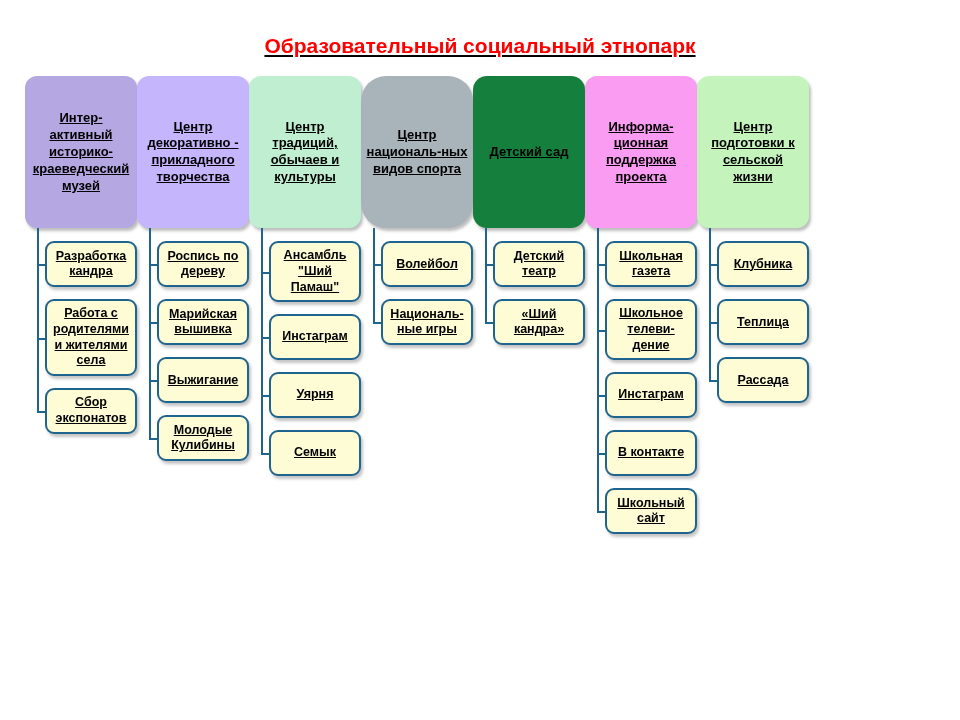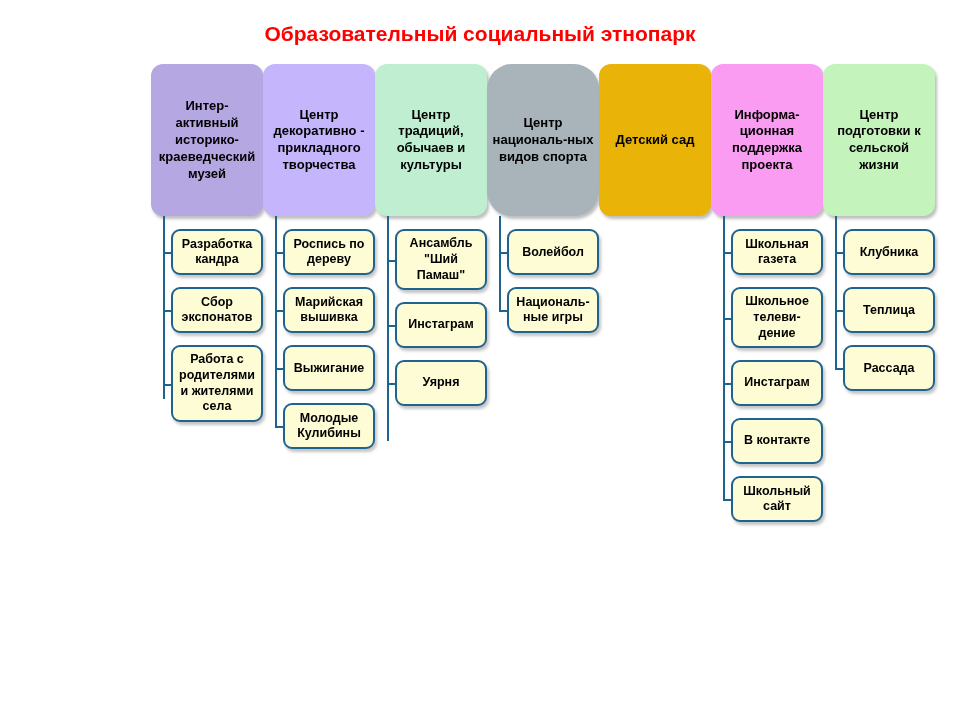--- a/index.html
+++ b/index.html
@@ -4,33 +4,33 @@
 <style>
   * { box-sizing: border-box; }
   html, body { margin: 0; padding: 0; }
   body {
     width: 960px;
     height: 720px;
     background: #ffffff;
     font-family: "Liberation Sans", sans-serif;
     overflow: hidden;
   }
-  .page { width: 960px; height: 720px; padding-top: 20px; }
+  .page { width: 960px; height: 720px; padding-top: 32px; text-decoration: underline; }
 
   .title {
     text-align: center;
     color: var(--title-color, #ff0000);
     font-weight: bold;
     font-size: 21px;
     line-height: 1.35;
   }
 
   .columns {
     display: flex;
-    justify-content: flex-end;
+    justify-content: flex-start;
     align-items: flex-start;
     width: 910px;
     margin: 16px auto 0;
   }
 
   .column { width: 112px; flex: 0 0 112px; }
 
   .header-box {
     height: 152px;
     border-radius: 12px;
@@ -104,26 +104,26 @@
       <div class="column">
         <div class="header-box" style="background: rgb(181, 167, 226);">Интер-активный историко-краеведческий музей</div>
         <div class="children">
           <div class="vline" style="height: 183px;"></div>
           <div class="child">
             <span class="stub"></span>
             <span class="child-label">Разработка кандра</span>
           </div>
           <div class="child">
             <span class="stub"></span>
+            <span class="child-label">Работа с родителями и жителями села</span>
+          </div>
+          <div class="child">
+            <span class="stub"></span>
             <span class="child-label">Сбор экспонатов</span>
           </div>
-          <div class="child">
-            <span class="stub"></span>
-            <span class="child-label">Работа с родителями и жителями села</span>
-          </div>
         </div>
       </div>
       <div class="column">
         <div class="header-box" style="background: #c4b5fd;">Центр декоративно - прикладного творчества</div>
         <div class="children">
           <div class="vline" style="height: 210px;"></div>
           <div class="child">
             <span class="stub"></span>
             <span class="child-label">Роспись по дереву</span>
           </div>
@@ -150,38 +150,53 @@
             <span class="child-label">Ансамбль "Ший Памаш"</span>
           </div>
           <div class="child">
             <span class="stub"></span>
             <span class="child-label">Инстаграм</span>
           </div>
           <div class="child">
             <span class="stub"></span>
             <span class="child-label">Уярня</span>
           </div>
+          <div class="child">
+            <span class="stub"></span>
+            <span class="child-label">Семык</span>
+          </div>
         </div>
       </div>
       <div class="column">
         <div class="header-box" style="background: rgb(169, 179, 186); border-radius: 25px;">Центр националь-ных видов спорта</div>
         <div class="children">
           <div class="vline" style="height: 94px;"></div>
           <div class="child">
             <span class="stub"></span>
             <span class="child-label">Волейбол</span>
           </div>
           <div class="child">
             <span class="stub"></span>
             <span class="child-label">Националь-ные игры</span>
           </div>
         </div>
       </div>
       <div class="column">
-        <div class="header-box" style="background: #eab308;">Детский сад</div>
+        <div class="header-box" style="background: #15803d; border-radius: 14px;">Детский сад</div>
+        <div class="children">
+          <div class="vline" style="height: 94px;"></div>
+          <div class="child">
+            <span class="stub"></span>
+            <span class="child-label">Детский театр</span>
+          </div>
+          <div class="child">
+            <span class="stub"></span>
+            <span class="child-label">«Ший кандра»</span>
+          </div>
+        </div>
       </div>
       <div class="column">
         <div class="header-box" style="background: rgb(250, 156, 242);">Информа-ционная поддержка проекта</div>
         <div class="children">
           <div class="vline" style="height: 283px;"></div>
           <div class="child">
             <span class="stub"></span>
             <span class="child-label">Школьная газета</span>
           </div>
           <div class="child">

